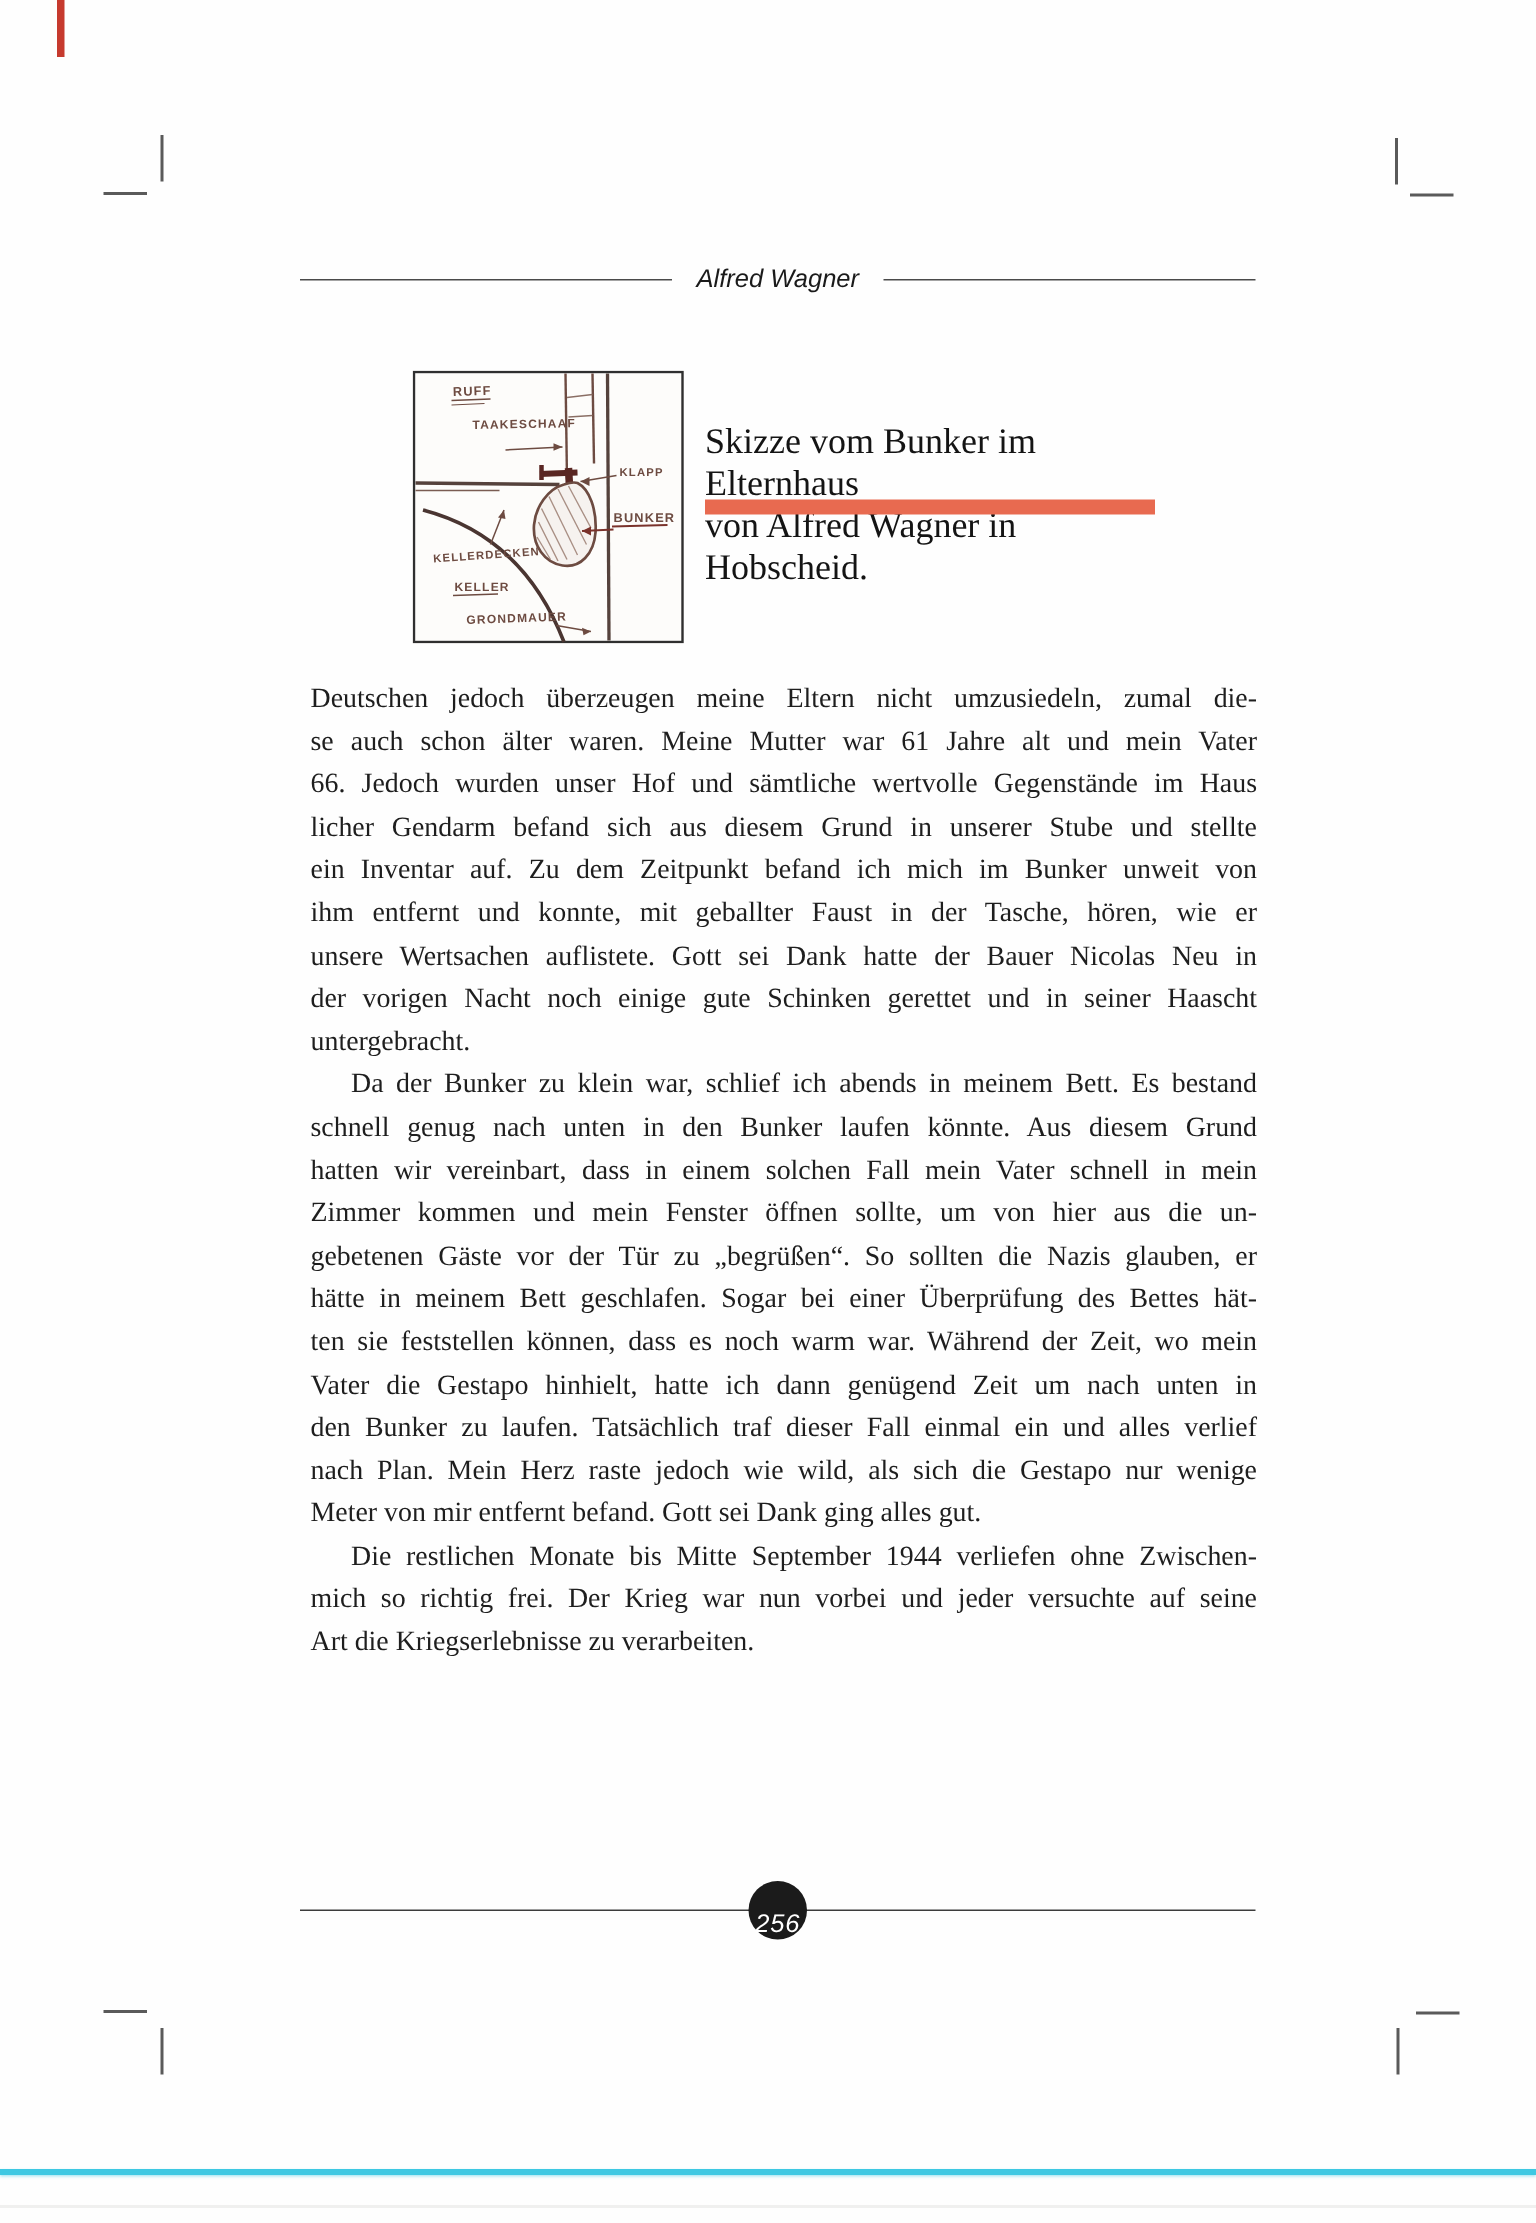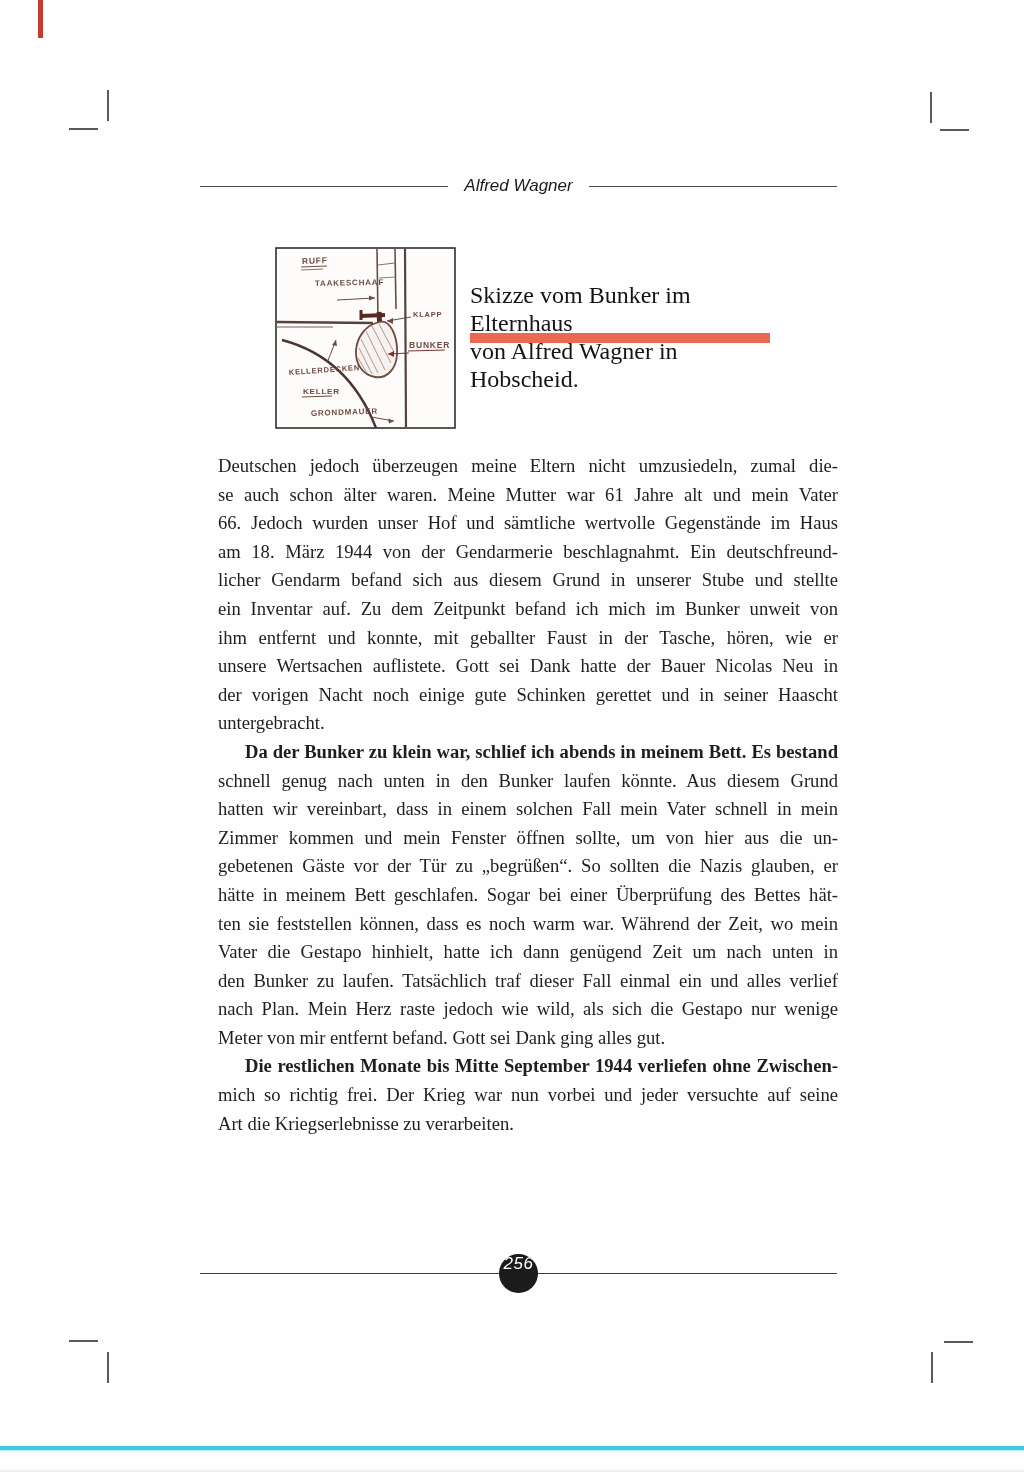--- a/index.html
+++ b/index.html
@@ -43,33 +43,33 @@
     font-family: Liberation Serif, serif; font-size: 24px; line-height: 28px;
     color: #141414;
   }
   .accent-bar { position: absolute; left: 470px; top: 333px; width: 300px; height: 10px; background: #e86a50; }
 
   
   .body-text {
     position: absolute; left: 207px; top: 452px; width: 631px;
     font-family: "Liberation Serif", serif; font-size: 18.6px; color: #1e1e1e;
   }
-  .body-text .line { line-height: 28.6px; text-align: justify; text-align-last: justify; white-space: normal; margin-left: 11px; }
+  .body-text .line { line-height: 28.6px; text-align: justify; text-align-last: justify; white-space: normal; }
   .body-text .line.last { text-align-last: left; }
-  .body-text .line.first-indent { text-indent: 27px; font-weight: bold; }
+  .body-text .line.first-indent { text-indent: 27px; }
 
   
   .footer {
     position: absolute; left: 200px; top: 1253px; width: 637px; height: 40px;
     display: flex; align-items: center;
   }
   .footer .rule { flex: 1; height: 1px; background: #3c3c3c; }
   .page-badge {
     width: 39px; height: 39px; border-radius: 50%; background: #1b1b1b;
-    display: flex; align-items: flex-start; justify-content: center;
+    display: flex; align-items: flex-end; justify-content: center;
     margin: 0 -1px; z-index: 2;
   }
   .page-badge span {
     font-family: "Liberation Sans", sans-serif; font-style: italic;
     font-size: 17px; color: #ffffff; letter-spacing: .5px;
   }
 </style>
 </head>
 <body>
 
@@ -164,21 +164,20 @@
     <div>Skizze vom Bunker im Elternhaus</div>
     <div>von Alfred Wagner in Hobscheid.</div>
   </div>
   <div class="accent-bar"></div>
 
   <div class="body-text">
       <div>
         <div class="line">Deutschen jedoch überzeugen meine Eltern nicht umzusiedeln, zumal die-</div>
         <div class="line">se auch schon älter waren. Meine Mutter war 61 Jahre alt und mein Vater</div>
         <div class="line">66. Jedoch wurden unser Hof und sämtliche wertvolle Gegenstände im Haus</div>
-        <div class="line">am 18. März 1944 von der Gendarmerie beschlagnahmt. Ein deutschfreund-</div>
         <div class="line">licher Gendarm befand sich aus diesem Grund in unserer Stube und stellte</div>
         <div class="line">ein Inventar auf. Zu dem Zeitpunkt befand ich mich im Bunker unweit von</div>
         <div class="line">ihm entfernt und konnte, mit geballter Faust in der Tasche, hören, wie er</div>
         <div class="line">unsere Wertsachen auflistete. Gott sei Dank hatte der Bauer Nicolas Neu in</div>
         <div class="line">der vorigen Nacht noch einige gute Schinken gerettet und in seiner Haascht</div>
         <div class="line last">untergebracht.</div>
       </div>
       <div>
         <div class="line first-indent">Da der Bunker zu klein war, schlief ich abends in meinem Bett. Es bestand</div>
         <div class="line">schnell genug nach unten in den Bunker laufen könnte. Aus diesem Grund</div>

